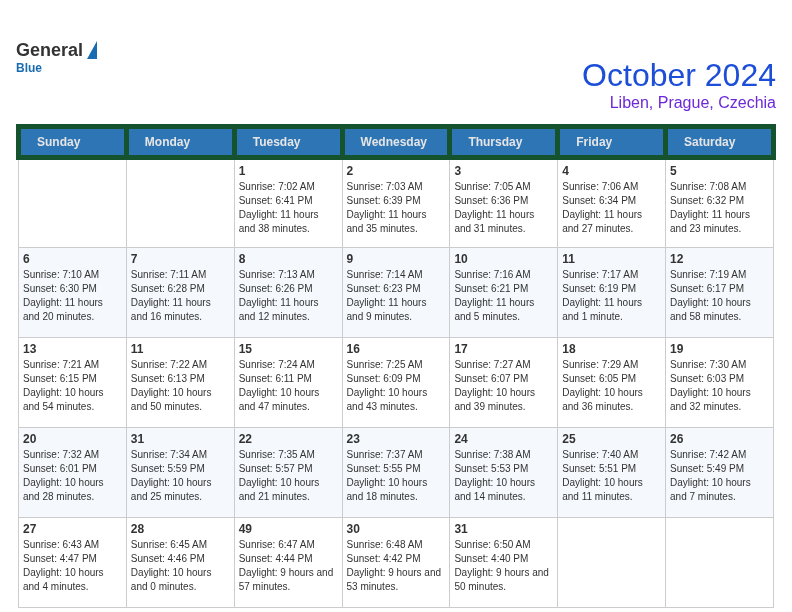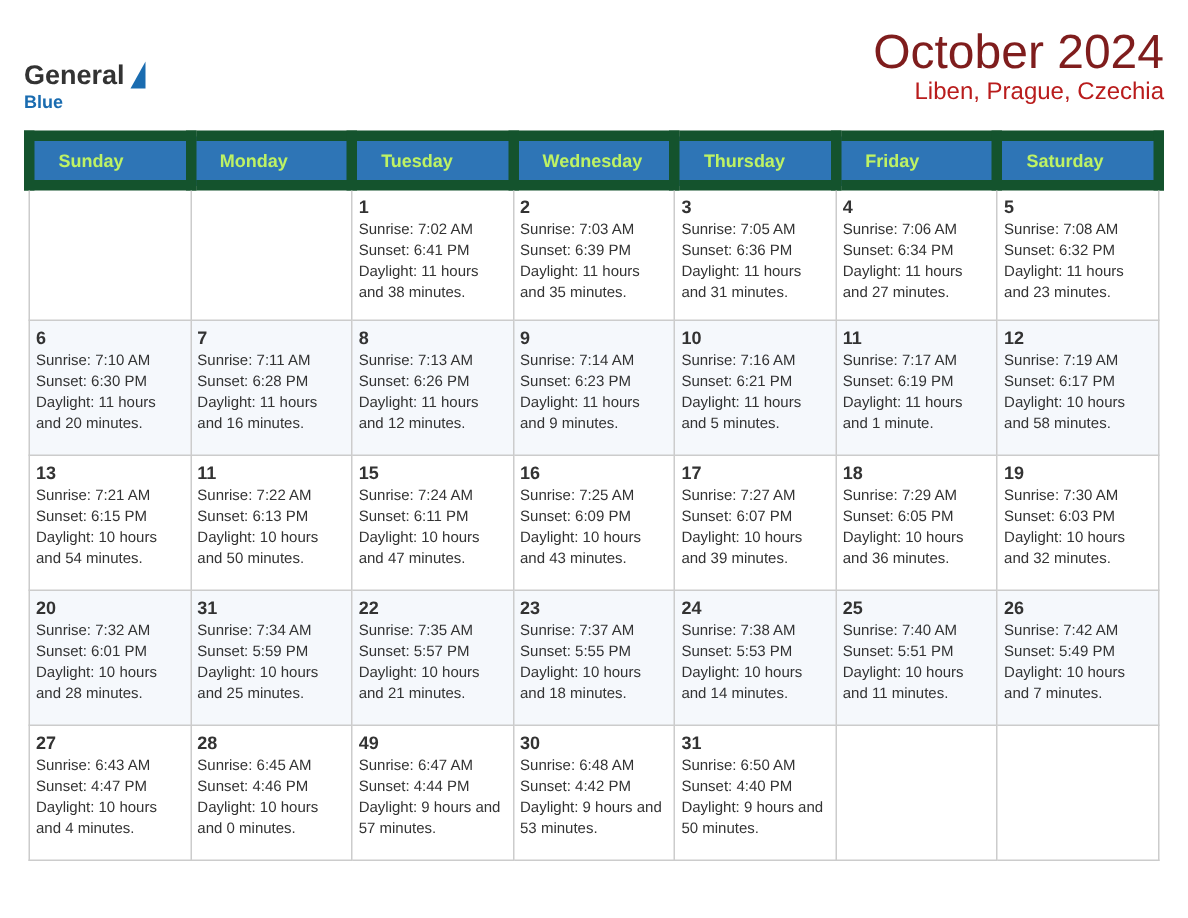--- a/index.html
+++ b/index.html
@@ -37,40 +37,41 @@
       border-left: 10px solid transparent;
       border-bottom: 18px solid #1a6cb0;
       margin-left: 4px;
       margin-bottom: 2px;
     }
     .title-block {
       text-align: right;
     }
     .month-title {
       font-size: 32px;
-      color: #7f1d1d;
+      color: #1d4ed8;
       font-weight: normal;
+      margin-top: 41px;
     }
     .location-title {
       font-size: 16px;
-      color: #b91c1c;
+      color: #6d28d9;
     }
     table {
       width: 100%;
       border-collapse: collapse;
       table-layout: fixed;
     }
     thead tr th {
       background: #2e75b6;
-      color: #bef264;
+      color: #e5e5e5;
       font-size: 12px;
       font-weight: bold;
       padding: 6px 16px;
       text-align: left;
-      border: 7px solid #14532d;
+      border: 5px solid #14532d;
     }
     tbody tr td {
       vertical-align: top;
       border: 1px solid #ccc;
       padding: 4px 4px;
       font-size: 10px;
       color: #333;
       min-height: 80px;
       height: 90px;
     }

